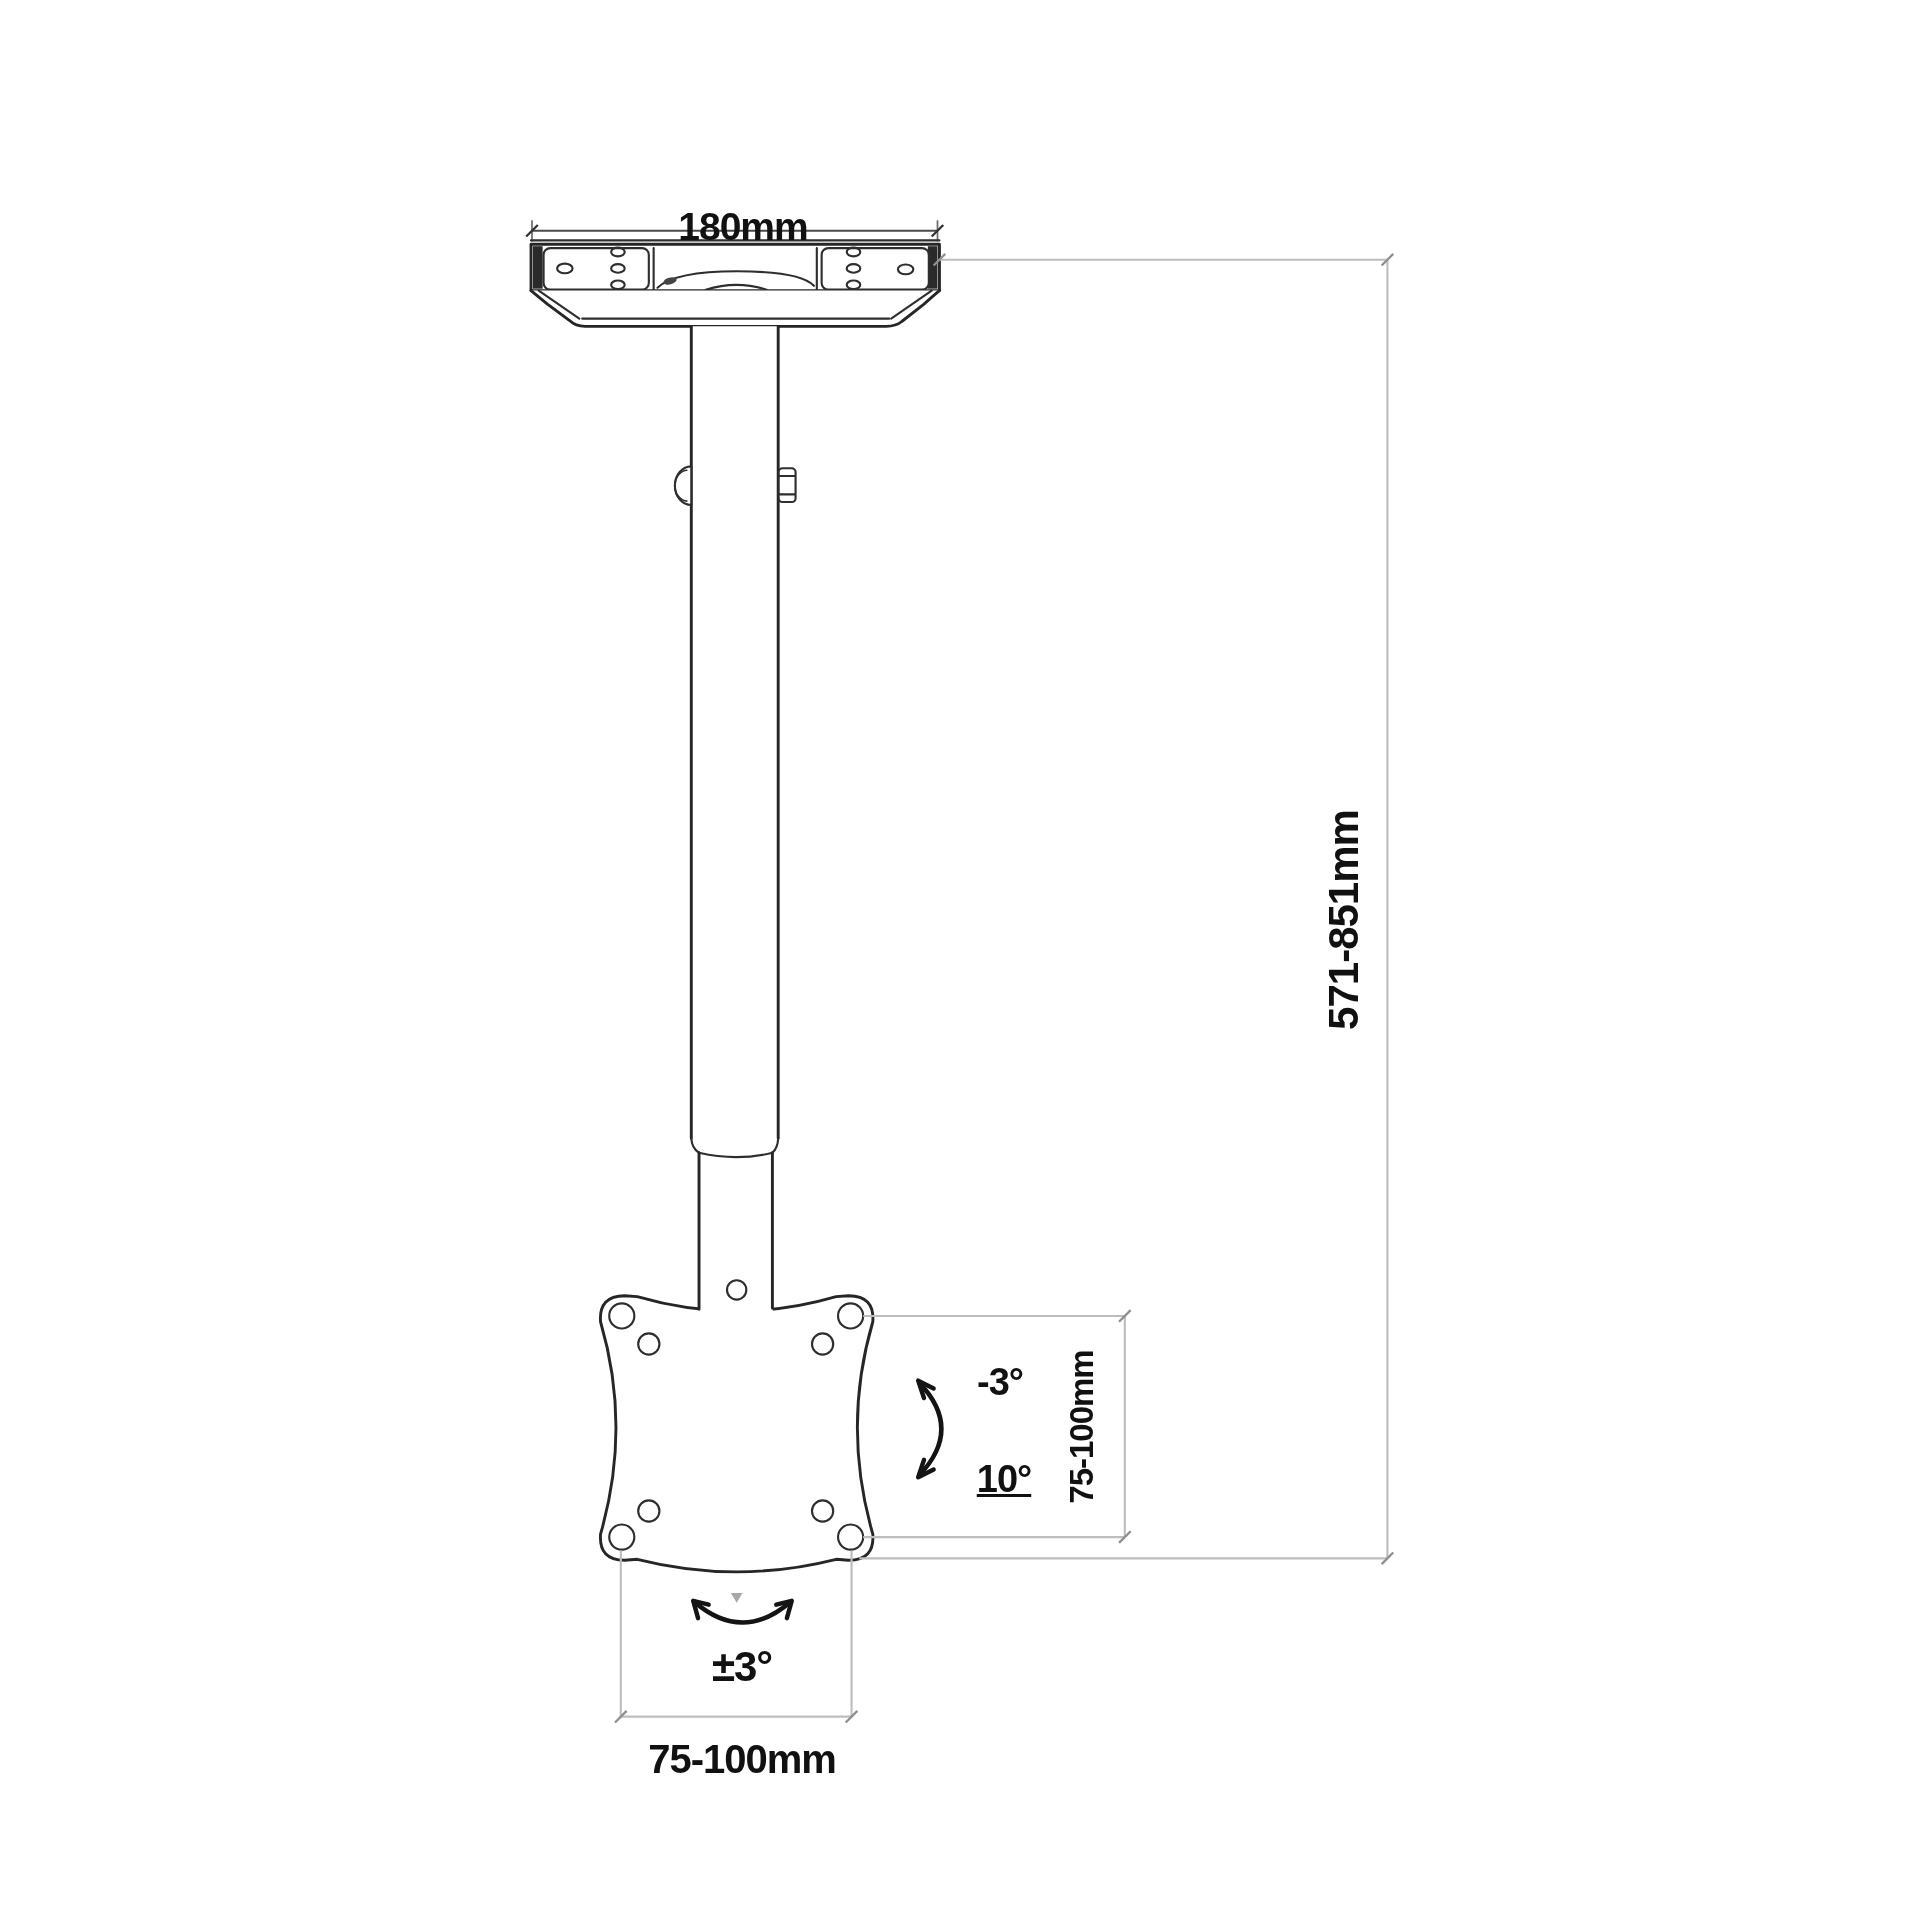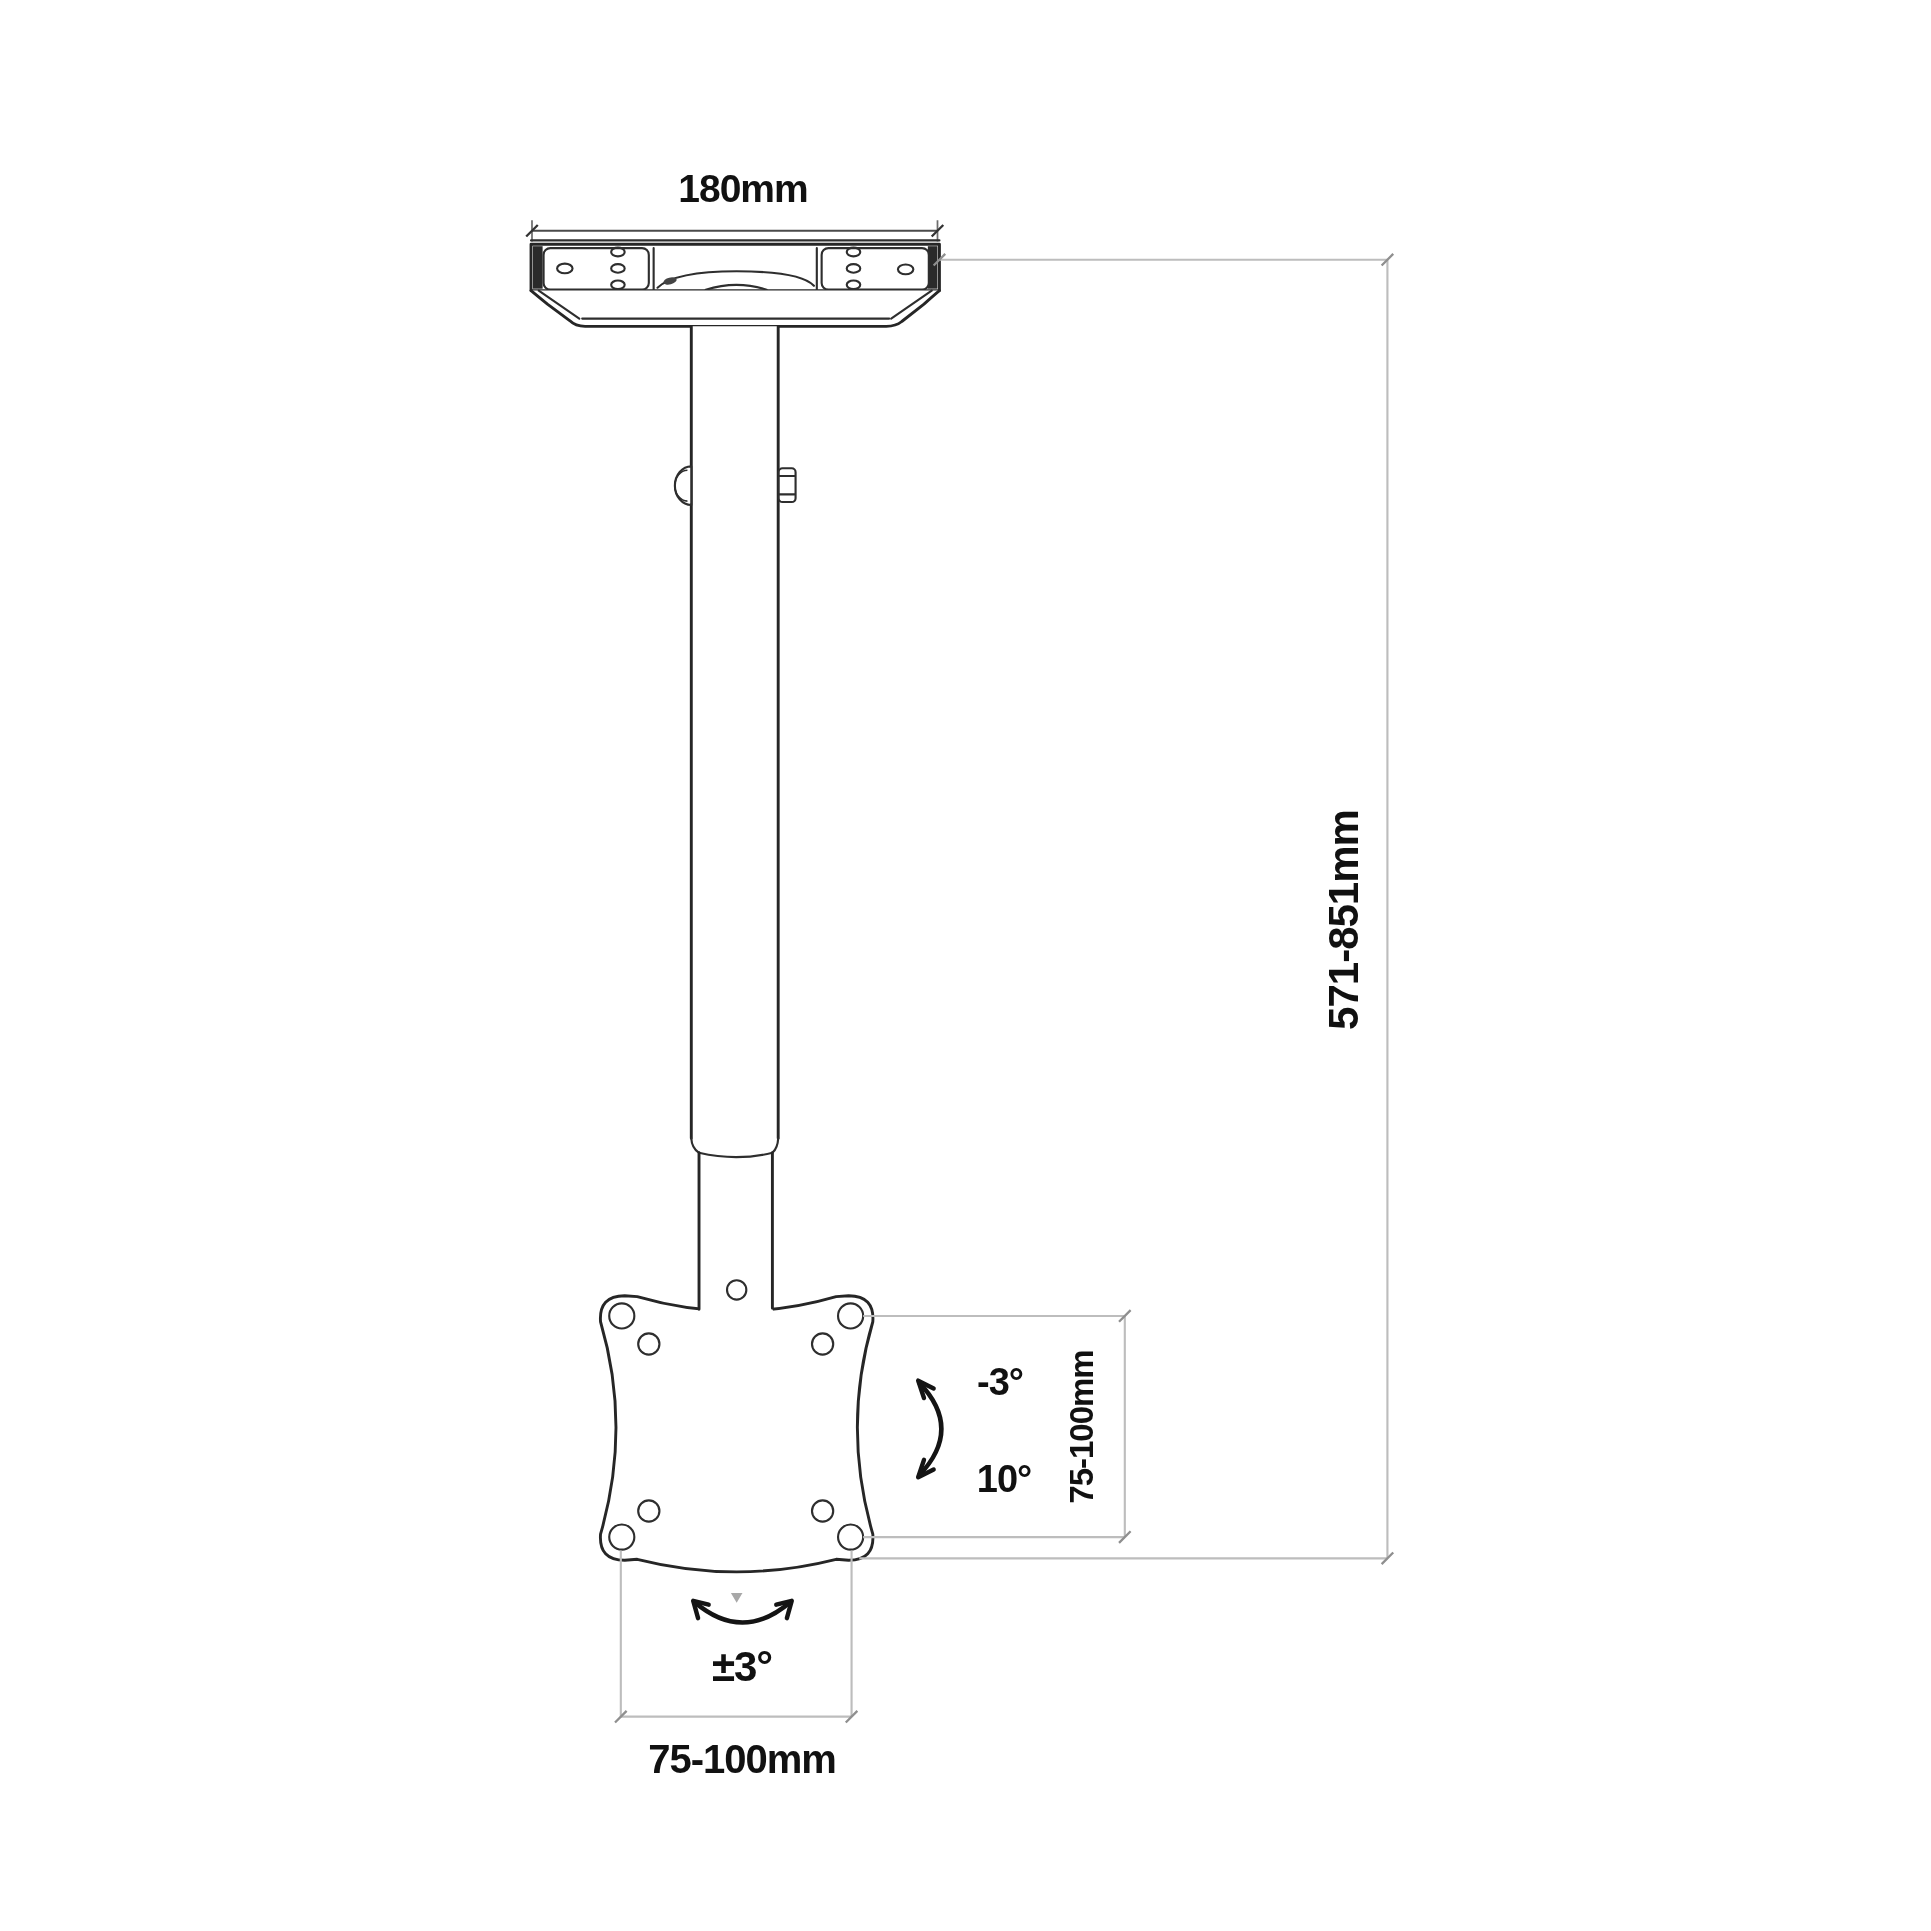--- a/index.html
+++ b/index.html
@@ -33,21 +33,21 @@
   .dim-label {
     position: absolute;
     transform: translate(-50%, -50%);
     font-weight: 700;
     color: #111111;
     letter-spacing: -1px;
     white-space: nowrap;
     line-height: 1;
   }
   .rot90 { transform: translate(-50%, -50%) rotate(-90deg); }
-  .fs40 { font-size: 39px; }
+  .fs40 { font-size: 39px; margin-top: 38px; }
   .fs41 { font-size: 40px; }
   .fs43 { font-size: 42px; }
   .fs39 { font-size: 38px; }
   .fs44 { font-size: 42px; }
   .fs34 { font-size: 33px; }
 </style>
 </head>
 <body>
 
 <div id="canvas">
@@ -168,19 +168,19 @@
   </svg>
 
   <div class="dim-label fs40" style="left:743px; top:188px;">180mm</div>
 
   <div class="dim-label rot90 fs43" style="left:1344px; top:920px;">571-851mm</div>
 
   <div class="dim-label rot90 fs34" style="left:1081px; top:1427px;">75-100mm</div>
 
   <div class="dim-label fs39" style="left:1000px; top:1382px;">-3°</div>
 
-  <div class="dim-label fs39" style="left:1004px; top:1479px;">10°</div>
+  <div class="dim-label fs39" style="left:1004px; top:1479px;text-decoration:underline;">10°</div>
 
   <div class="dim-label fs44" style="left:742px; top:1667px;">±3°</div>
 
   <div class="dim-label fs41" style="left:742px; top:1759px;">75-100mm</div>
 </div>
 
 
 </body></html>

